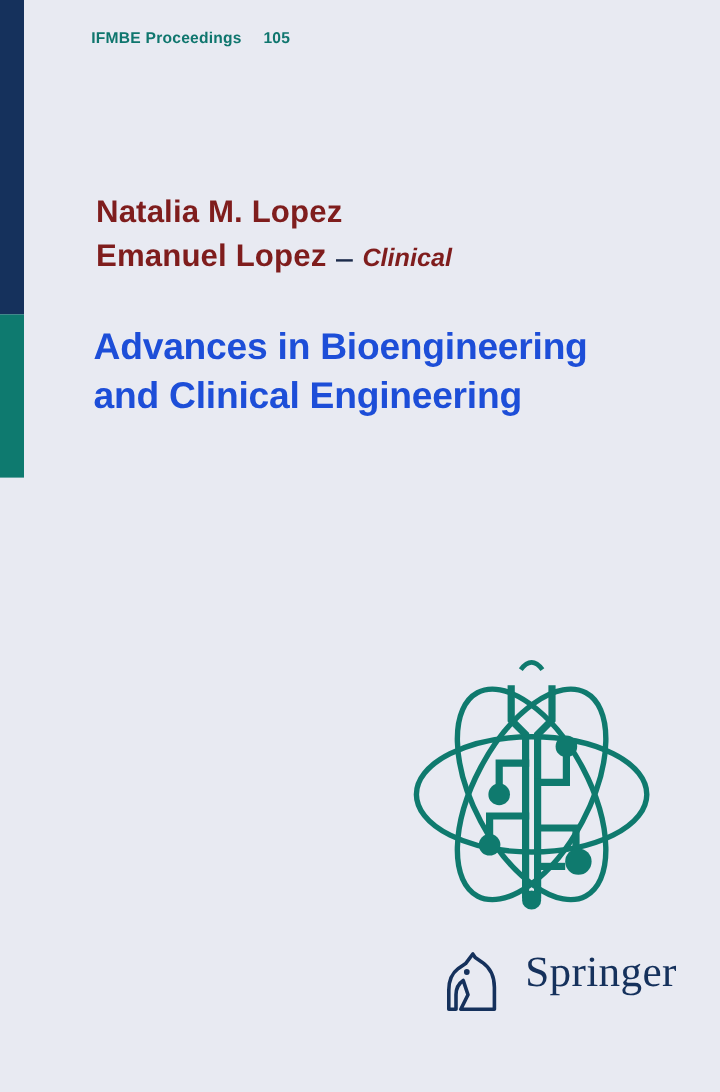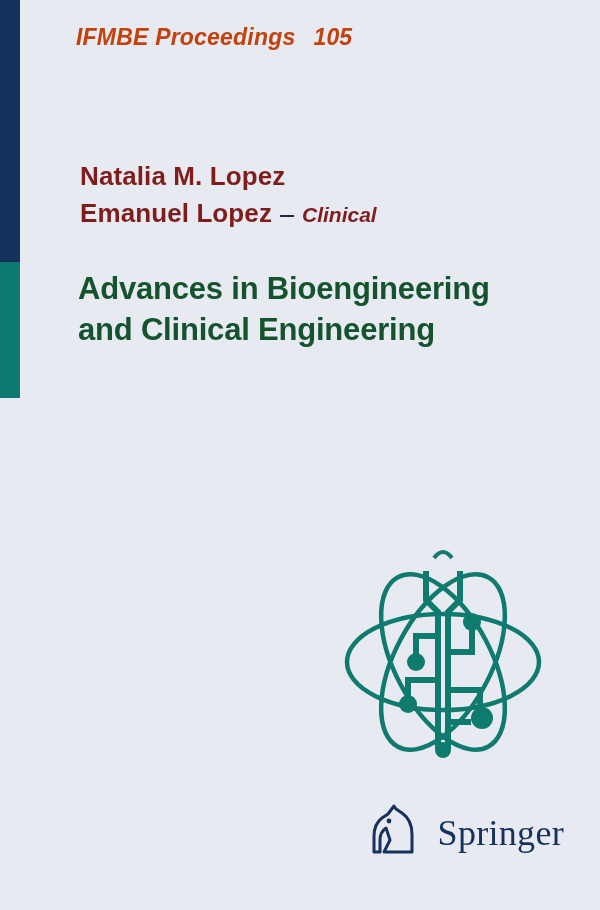--- a/index.html
+++ b/index.html
@@ -30,25 +30,24 @@
   }
   .spine-teal {
     top: 262px;
     height: 136px;
     background: #0e7a6f;
   }
   .series-line {
     position: absolute;
     top: 24px;
     left: 76px;
-    font-size: 23px;
+    font-size: 13px;
     font-weight: bold;
-    color: #c2410c;
+    color: #0f766e;
     letter-spacing: 0.2px;
-    font-style: italic;
   }
   .series-line .series-num {
     margin-left: 18px;
   }
   .editors {
     position: absolute;
     top: 158px;
     left: 80px;
     color: #7f1d1d;
   }
@@ -79,21 +78,21 @@
     background: #1b2a4a;
   }
   .title {
     position: absolute;
     top: 268px;
     left: 78px;
     width: 470px;
     font-size: 31px;
     font-weight: bold;
     line-height: 1.33;
-    color: #14532d;
+    color: #1d4ed8;
     letter-spacing: -0.2px;
   }
   .subtitle {
     position: absolute;
     top: 382px;
     left: 78px;
     width: 440px;
     font-size: 21.5px;
     line-height: 1.52;
     color: #17305a;
@@ -107,23 +106,22 @@
     width: 230px;
     height: 245px;
   }
   .artwork svg {
     display: block;
   }
   
   .logo {
     position: absolute;
     right: 36px;
-    bottom: 44px;
+    bottom: 55px;
     display: flex;
-    align-items: center;
   }
   .logo-mark {
     width: 66px;
     height: 66px;
     margin-right: 10px;
   }
   .logo-text {
     font-size: 36px;
     color: #15315c;
     font-family: "Liberation Serif", serif;

